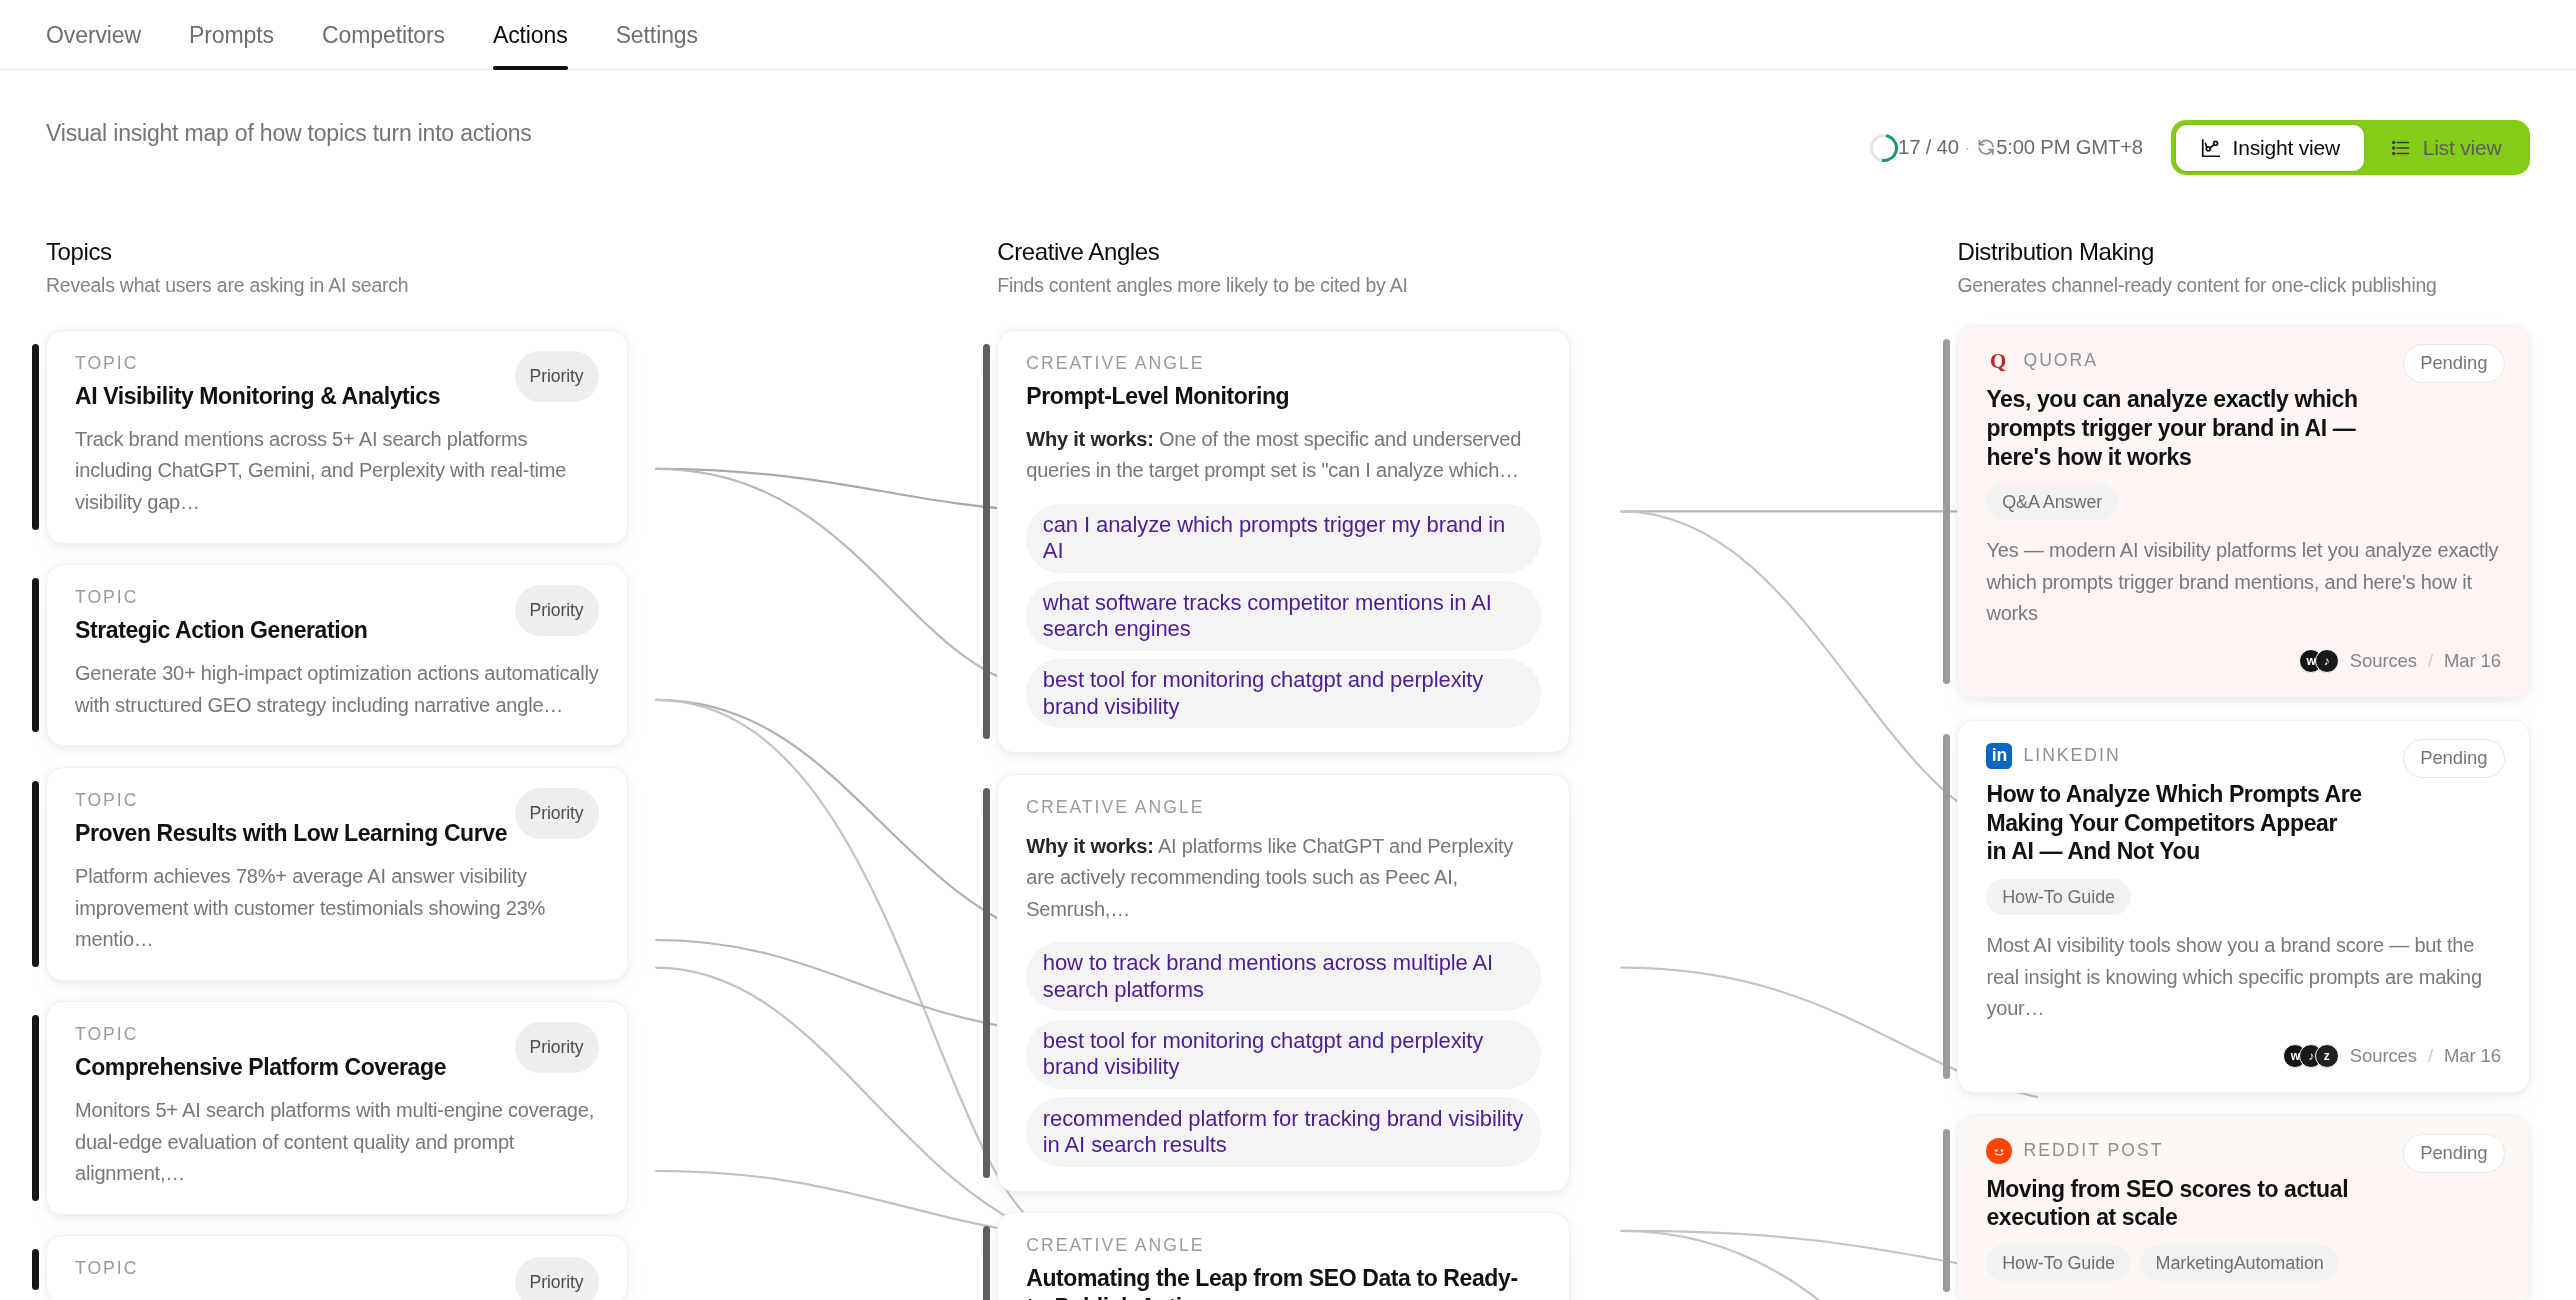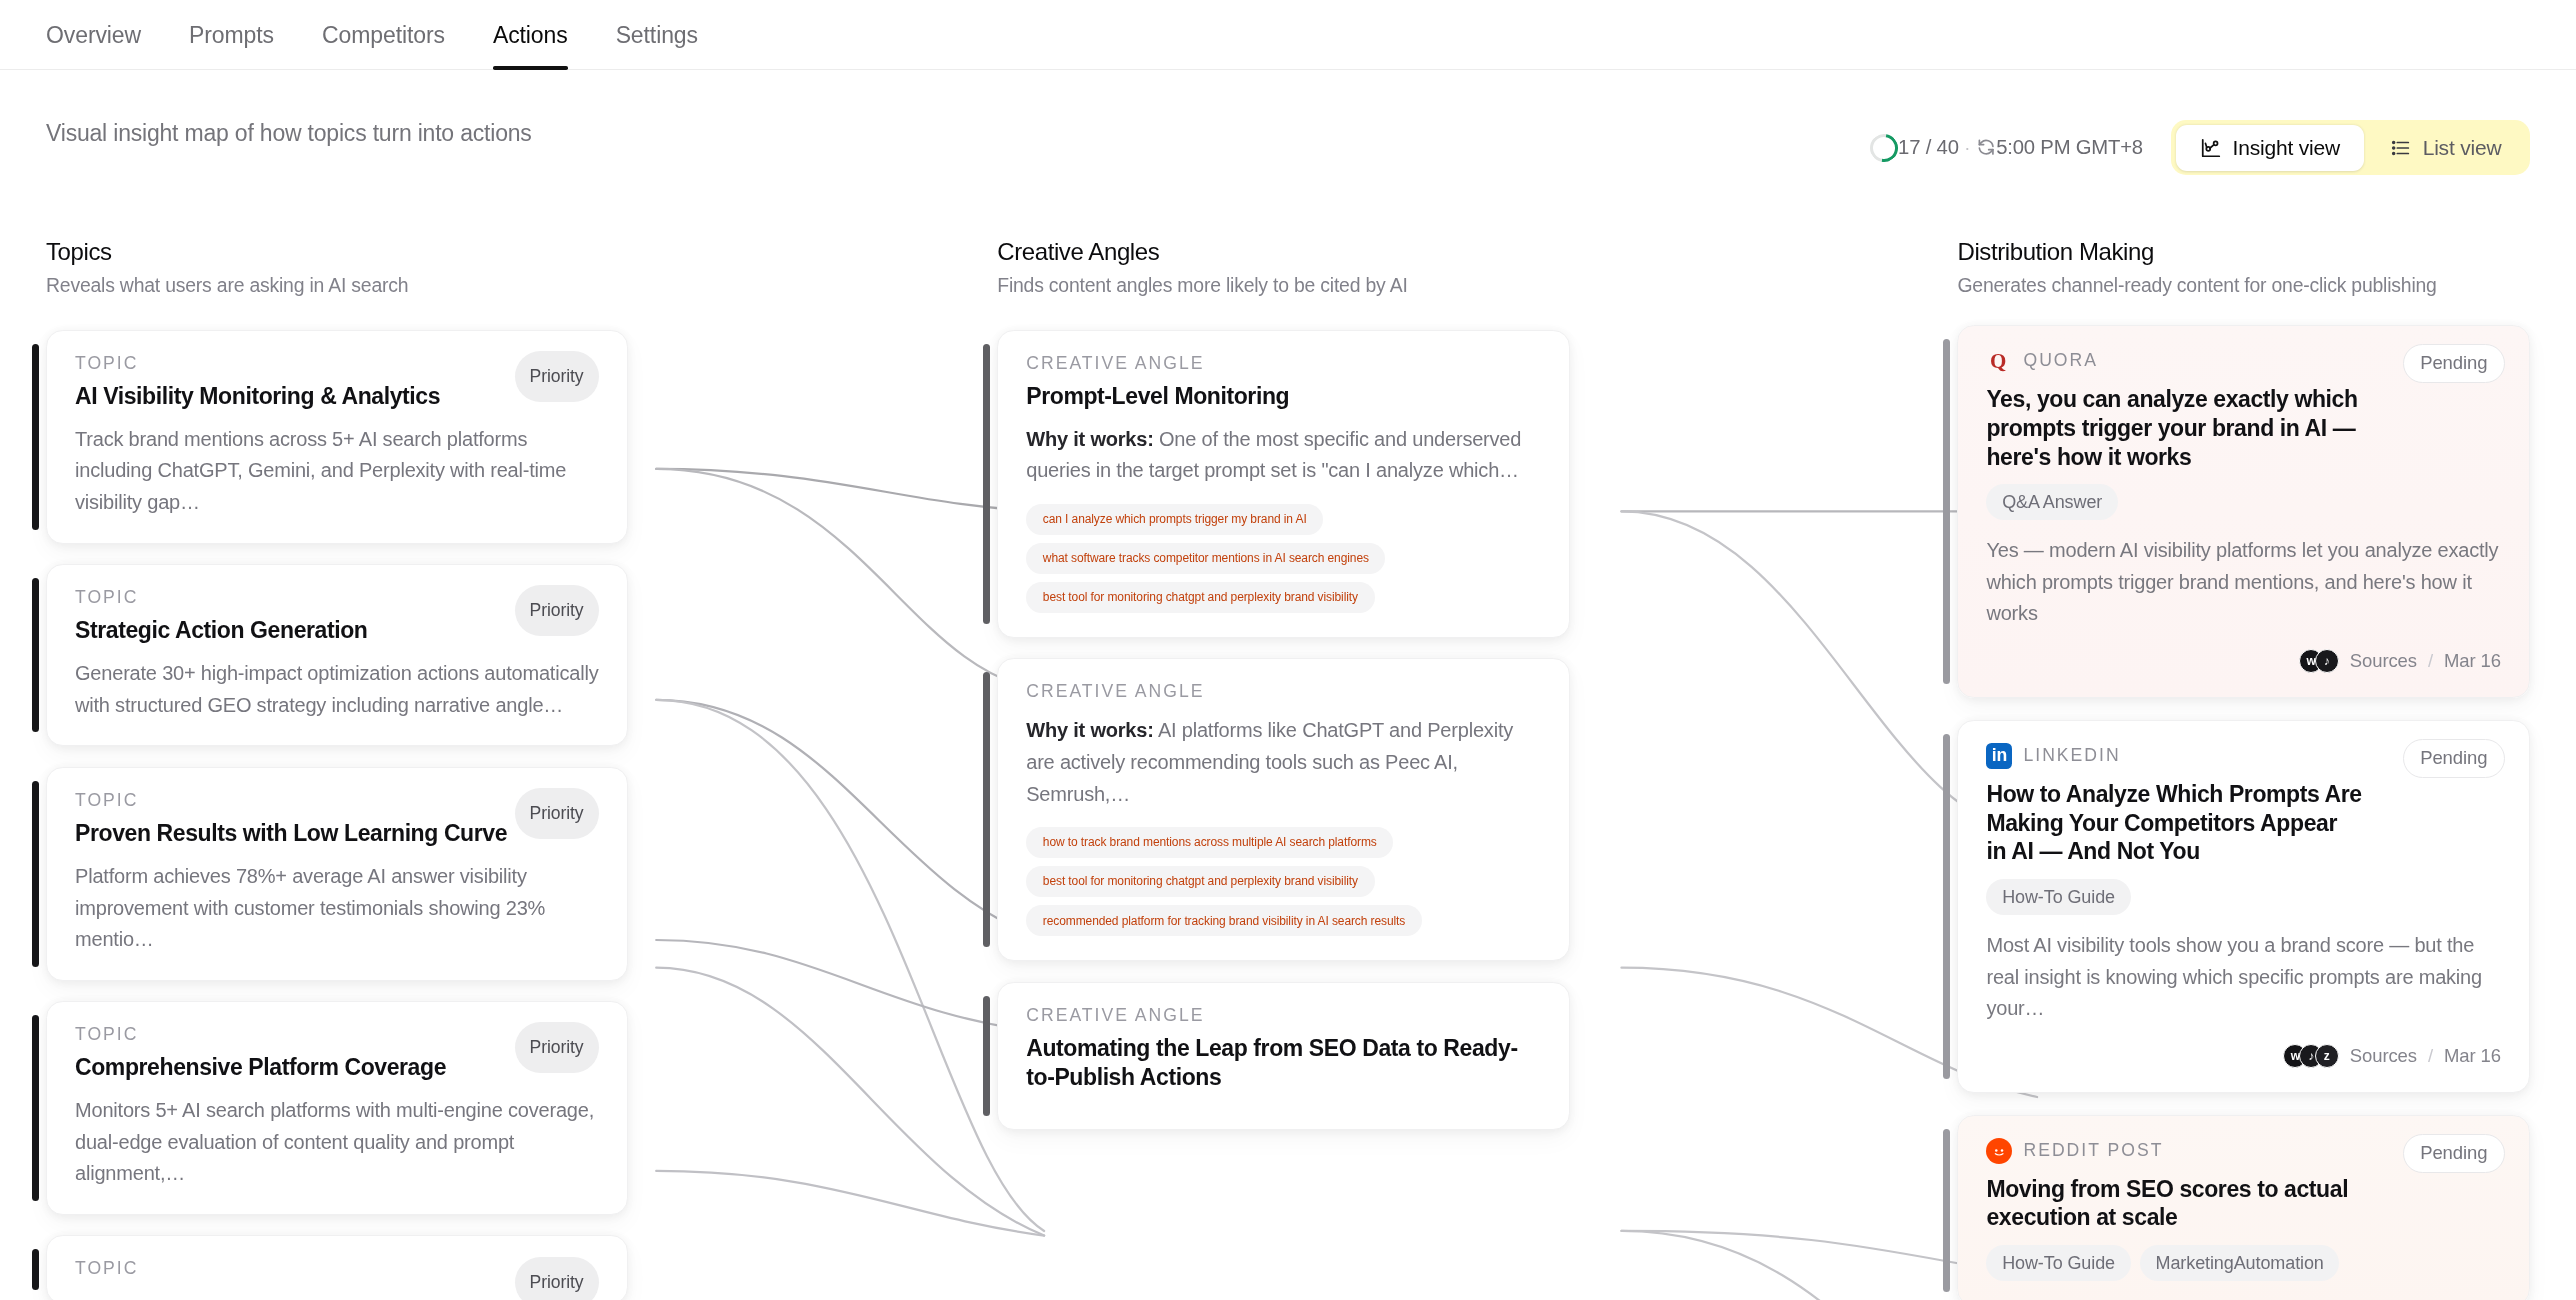--- a/index.html
+++ b/index.html
@@ -83,21 +83,21 @@
     transform: rotate(-35deg);
     flex: none;
   }
   .meta-text { font-size: 20.3px; color: #6a6a70; letter-spacing: -0.2px; white-space: nowrap; }
   .meta-dot { color: #c4c4c8; font-size: 18.5px; margin: 0 5.5px; }
   .refresh-icon { width: 20.3px; height: 20.3px; flex:none; }
 
   .seg {
     display: flex;
     align-items: center;
-    background: #fef9c3;
+    background: #84cc16;
     border-radius: 15px;
     padding: 4.6px;
     gap: 1.8px;
   }
   .seg-btn {
     display: flex; align-items: center; gap: 11px;
     font-size: 21px;
     color: #5c5c62;
     padding: 11px 24px;
     border-radius: 11px;
@@ -214,22 +214,22 @@
     font-size: 18.5px;
     padding: 7.4px 16.6px;
     border-radius: 923px;
     border: 0.9px solid #e8e8ea;
     letter-spacing: -0.1px;
   }
 
   .queries { margin-top: 16.6px; display: flex; flex-direction: column; gap: 8.3px; align-items: flex-start; }
   .query {
     background: #f4f4f5;
-    color: #c2410c;
-    font-size: 12px;
+    color: #4c1d95;
+    font-size: 22px;
     padding: 8.3px 16.6px;
     border-radius: 923px;
     letter-spacing: -0.1px;
     line-height: 1.2;
   }
 
   
   .act-head { display: flex; align-items: center; gap: 11px; }
   .act-chan {
     font-size: 17.6px;

